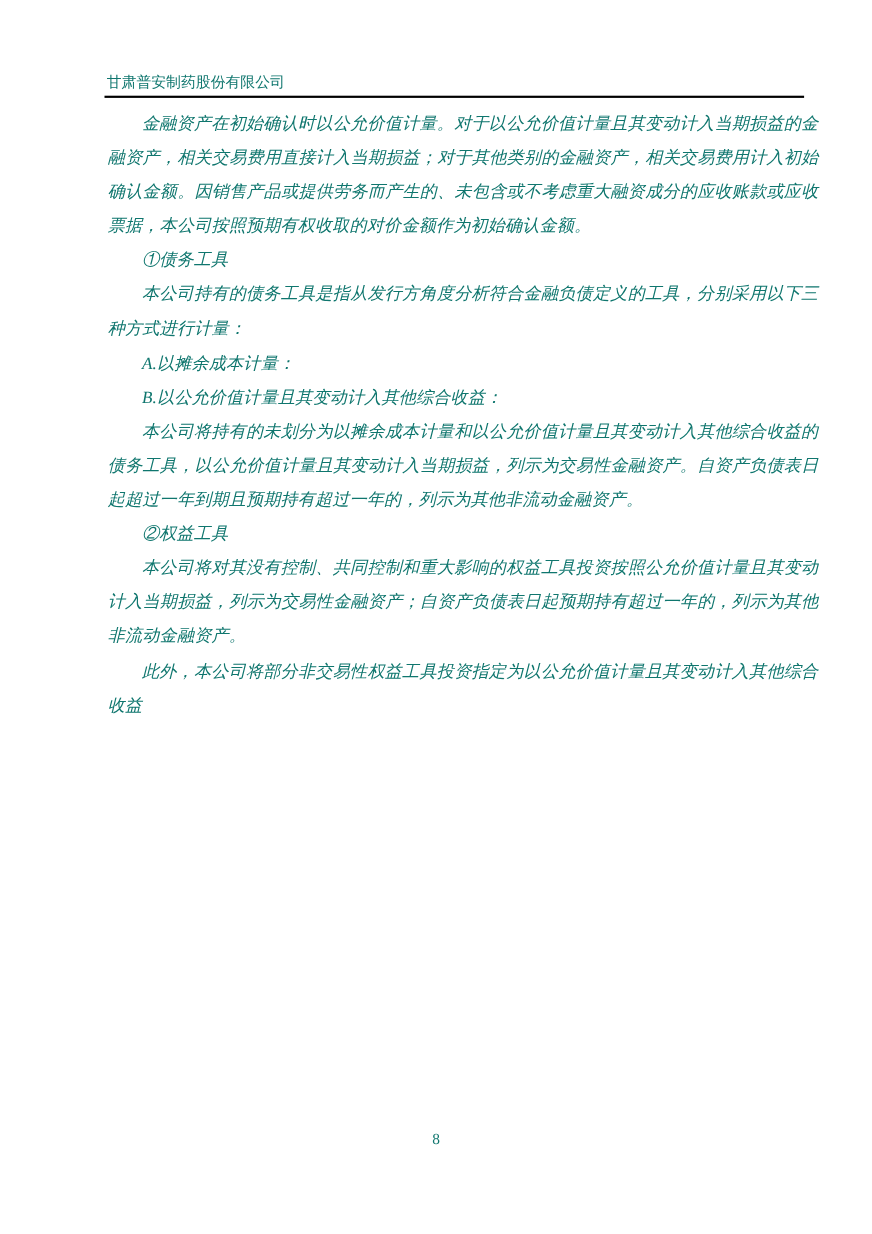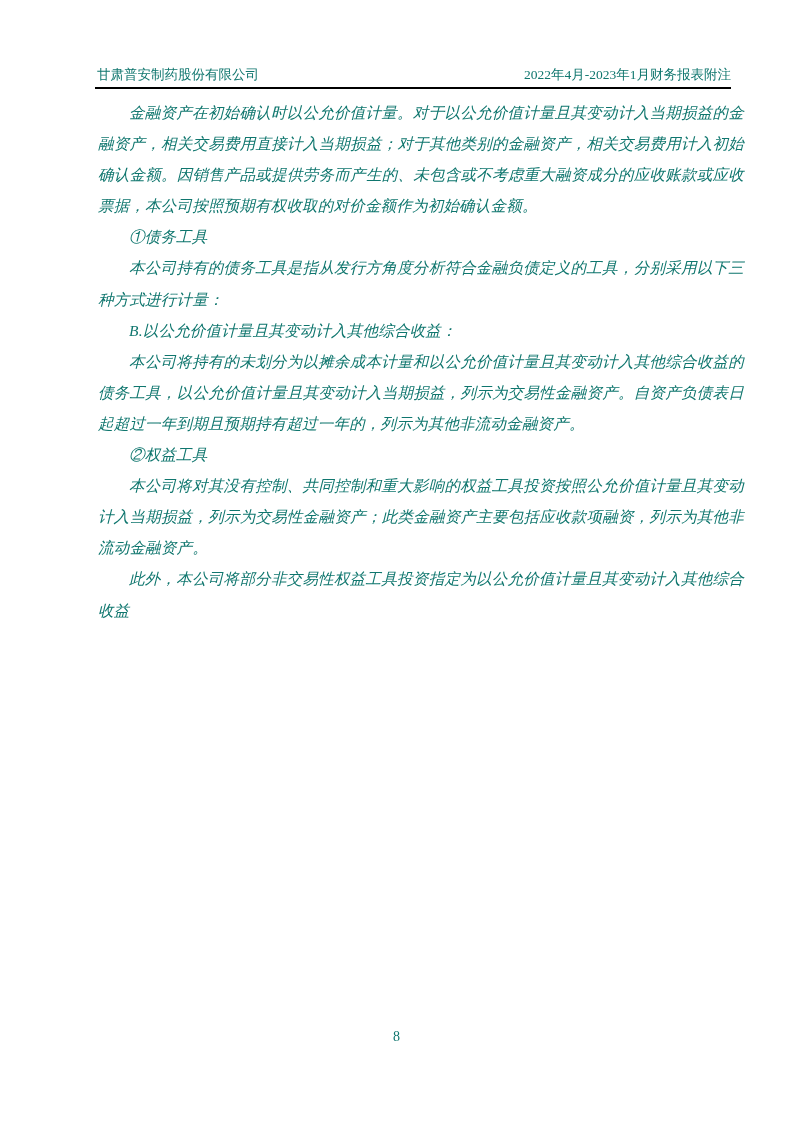--- a/index.html
+++ b/index.html
@@ -62,33 +62,33 @@
     line-height: 18px;
   }
 </style>
 </head>
 <body>
 
 <div class="page">
 
   <div class="header">
     <span>甘肃普安制药股份有限公司</span>
-    <span>2022年4月-2023年1月财务报表附注</span>
   </div>
 
   <div class="header-rule"></div>
 
   <div class="doc-body">
     <p>金融资产在初始确认时以公允价值计量。对于以公允价值计量且其变动计入当期损益的金融资产，相关交易费用直接计入当期损益；对于其他类别的金融资产，相关交易费用计入初始确认金额。因销售产品或提供劳务而产生的、未包含或不考虑重大融资成分的应收账款或应收票据，本公司按照预期有权收取的对价金额作为初始确认金额。</p>
     <p>①债务工具</p>
     <p>本公司持有的债务工具是指从发行方角度分析符合金融负债定义的工具，分别采用以下三种方式进行计量：</p>
+    <p>A.以摊余成本计量：</p>
     <p>B.以公允价值计量且其变动计入其他综合收益：</p>
     <p>本公司将持有的未划分为以摊余成本计量和以公允价值计量且其变动计入其他综合收益的债务工具，以公允价值计量且其变动计入当期损益，列示为交易性金融资产。自资产负债表日起超过一年到期且预期持有超过一年的，列示为其他非流动金融资产。</p>
     <p>②权益工具</p>
-    <p>本公司将对其没有控制、共同控制和重大影响的权益工具投资按照公允价值计量且其变动计入当期损益，列示为交易性金融资产；此类金融资产主要包括应收款项融资，列示为其他非流动金融资产。</p>
+    <p>本公司将对其没有控制、共同控制和重大影响的权益工具投资按照公允价值计量且其变动计入当期损益，列示为交易性金融资产；自资产负债表日起预期持有超过一年的，列示为其他非流动金融资产。</p>
     <p>此外，本公司将部分非交易性权益工具投资指定为以公允价值计量且其变动计入其他综合收益</p>
   </div>
 
   <div class="footer">
     <span>8</span>
   </div>
 
 </div>
 
 </body></html>

